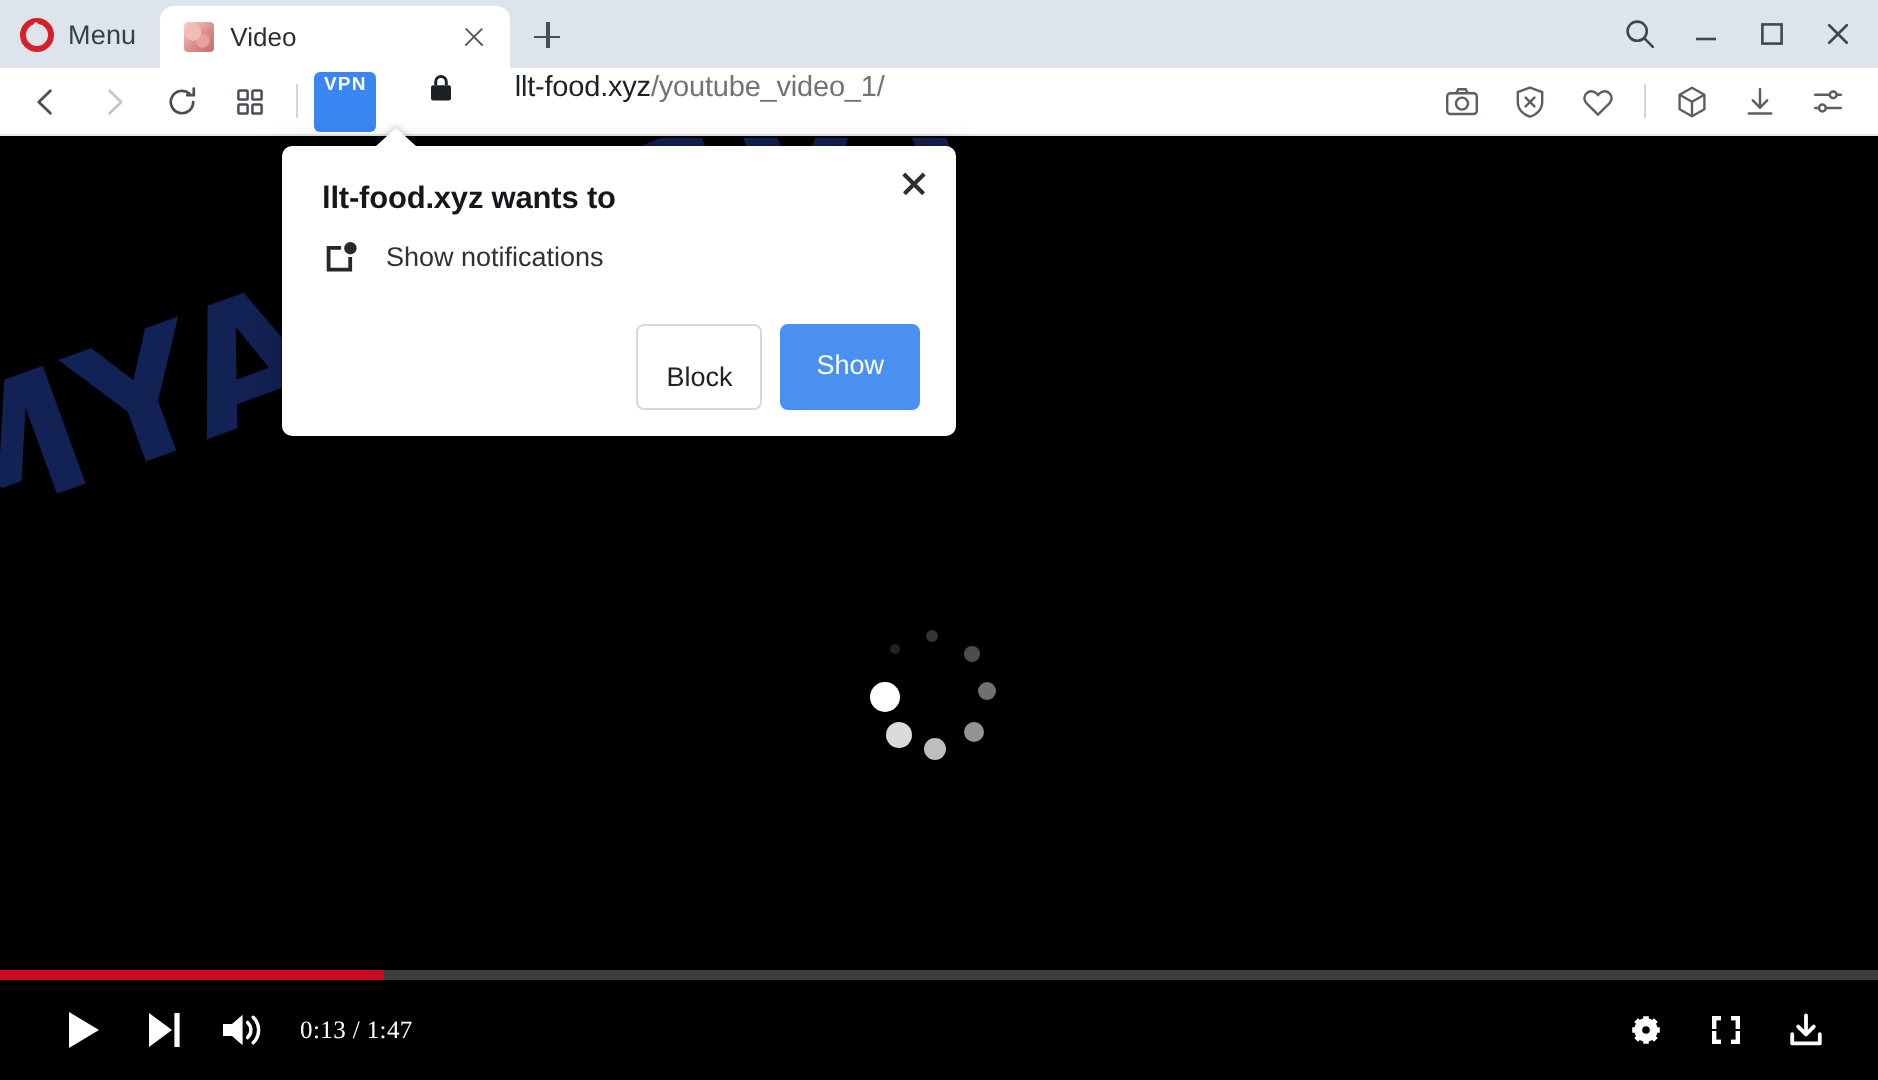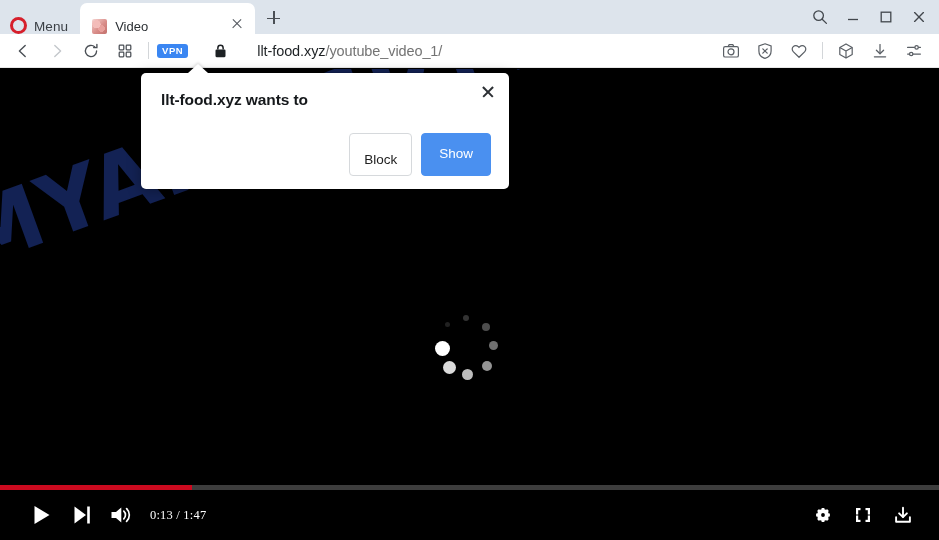--- a/index.html
+++ b/index.html
@@ -11,37 +11,37 @@
   }
 
   
   #browser { width:939px; height:540px; position:relative; }
 
   .tabstrip {
     height:34px; background:#dde4ec; display:flex; align-items:flex-end;
     position:relative; padding-left:0;
   }
   .menu-btn {
-    display:flex; align-items:flex-end; gap:7px;
+    display:flex; align-items:center; gap:7px;
     height:34px; padding:0 12px 0 10px; cursor:default;margin-top:14px;
   }
   .opera-logo {
     width:17px; height:17px; border-radius:50%;
     border:3.2px solid #d61f2b; position:relative;
   }
   .opera-logo::after{
     content:""; position:absolute; top:-0.5px; left:3.4px;
     width:4px; height:11.5px; border-radius:50%;
     background:#dde4ec;
   }
   .menu-label { font-size:13.5px; color:#3a3f45; letter-spacing:.1px; }
 
   .tab {
     width:175px; height:31px; background:#fff;
-    border-radius:7px 7px 0 0; display:flex; align-items:flex-end;
+    border-radius:7px 7px 0 0; display:flex; align-items:center;
     padding:0 8px 0 12px; gap:8px; position:relative;
   }
   .tab-favicon {
     width:15px; height:15px; flex:0 0 15px; position:relative;
     border-radius:2px;
     background:
       radial-gradient(circle at 30% 35%, #f3bcb9 0 28%, transparent 29%),
       radial-gradient(circle at 62% 62%, #e8a09c 0 26%, transparent 27%),
       linear-gradient(135deg,#f7d6d3 0%, #d98d89 55%, #c2706c 100%);
   }
@@ -71,21 +71,21 @@
   .wc svg { position:absolute; left:50%; top:50%; transform:translate(-50%,-50%); }
 
   .toolbar {
     height:34px; background:#fff; display:flex; align-items:center;
     padding:0 8px 0 6px; gap:0; border-bottom:1px solid #e7e7e7;
   }
   .tb-btn { width:34px; height:30px; position:relative; flex:0 0 34px; }
   .tb-btn svg { position:absolute; left:50%; top:50%; transform:translate(-50%,-50%); }
   .tb-sep { width:1px; height:17px; background:#d3d6d9; margin:0 6px; flex:0 0 1px; }
 
-  .urlzone { display:flex; align-items:center; flex:1; height:30px; gap:16px; padding-left:2px; }
+  .urlzone { display:flex; flex:1; height:30px; gap:16px; padding-left:2px; }
   .vpn-badge {
     background:#3a86f2; color:#fff; font-size:9.5px; font-weight:bold;
     letter-spacing:.6px; padding:2.5px 5px 2px; border-radius:3px;
     line-height:1; margin-right:9px;
   }
   .lock-icon { width:15px; height:16px; position:relative; margin-right:13px; flex:0 0 15px; }
   .url-text { font-size:14.5px; color:#1d2124; white-space:nowrap; letter-spacing:-.1px; }
   .url-path { color:#737373; }
 
   .tb-right { display:flex; align-items:center; }
@@ -114,21 +114,21 @@
     display:flex; align-items:center; padding:0 16px 0 22px;
   }
   .pc { width:40px; height:40px; position:relative; flex:0 0 40px; }
   .pc svg { position:absolute; left:50%; top:50%; transform:translate(-50%,-50%); }
   .time { color:#fff; font-size:12.5px; margin-left:8px; letter-spacing:.2px;font-family:Liberation Serif, serif; }
   .spacer { flex:1; }
   .pc-right { width:44px; }
 
   
   .perm-dialog {
-    position:absolute; left:141px; top:73px; width:368px;
+    position:absolute; left:141px; top:73px; width:337px;
     background:#fff; border-radius:5px;
     box-shadow:0 2px 14px rgba(0,0,0,.34), 0 0 0 1px rgba(0,0,0,.07);
     padding:18px 18px 13px 20px;
   }
   .perm-arrow {
     position:absolute; top:-9px; left:47px; width:0; height:0;
     border-left:10px solid transparent; border-right:10px solid transparent;
     border-bottom:9px solid #fff;
     filter:drop-shadow(0 -2px 1px rgba(0,0,0,.10));
   }
@@ -356,20 +356,29 @@
       </div>
     </div>
   </div>
 
   <div class="perm-dialog">
     <span class="perm-arrow"></span>
     <span class="perm-close"></span>
 
     <div class="perm-title">llt-food.xyz wants to</div>
 
+    <div class="perm-row">
+      <span class="notif-icon">
+        <svg width="19" height="19" viewBox="0 0 19 19" fill="none">
+          <path d="M14.1 10.4v5.4H3.3V4.9h5.3" stroke="#25282c" stroke-width="1.9" stroke-linecap="square"></path>
+          <circle cx="14.2" cy="5.1" r="3.1" fill="#25282c"></circle>
+        </svg>
+      </span>
+      <span class="perm-reason">Show notifications</span>
+    </div>
 
     <div class="perm-actions">
       <button class="btn btn-block">Block</button>
       <button class="btn btn-allow">Show</button>
     </div>
   </div>
 
 </div>
 
 </body></html>

